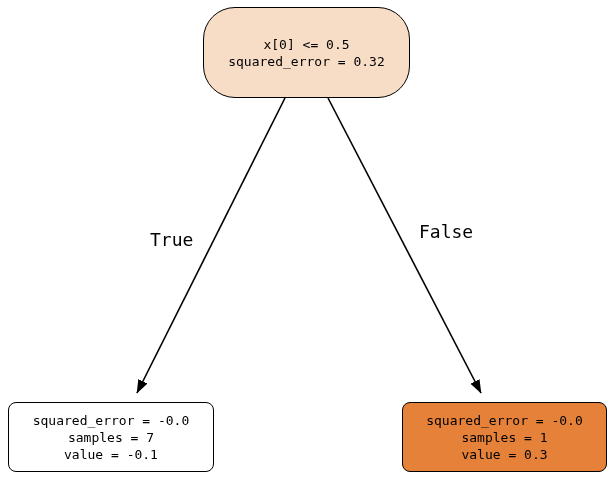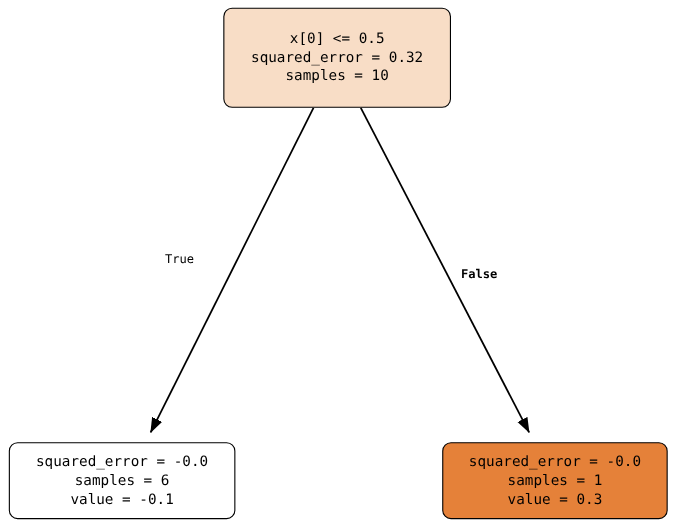--- a/index.html
+++ b/index.html
@@ -42,76 +42,75 @@
   .node .line {
     display: block;
     text-align: center;
   }
   #node-root {
     left: 203px;
     top: 7px;
     width: 207px;
     height: 91px;
     background: #f8ddc6;
+    border-radius: 32px;
   }
   #node-leaf-left {
     left: 8px;
     top: 402px;
     width: 206px;
     height: 70px;
     background: #ffffff;
   }
   #node-leaf-right {
     left: 402px;
     top: 402px;
     width: 205px;
     height: 70px;
     background: #e58139;
   }
   .edge-label {
     position: absolute;
     font-family: "DejaVu Sans Mono", "Liberation Mono", monospace;
-    font-size: 11px;
+    font-size: 18px;
     color: #000000;
     white-space: pre;
   }
   #edge-label-true {
     left: 150px;
     top: 229px;
   }
   #edge-label-false {
     left: 419px;
-    top: 243px;
-    font-weight: bold;
+    top: 221px;
   }
 </style>
 </head>
 <body>
 
 <div id="canvas">
 
   <svg class="edges-layer" width="614" height="477" viewBox="0 0 614 477">
     <defs>
       <marker id="arrowhead" markerWidth="10" markerHeight="10" refX="8.2" refY="3.2" orient="auto" markerUnits="strokeWidth">
         <path d="M0,0 L8.6,3.2 L0,6.4 z" fill="#000000"></path>
       </marker>
     </defs>
     <line x1="285" y1="98" x2="137" y2="393" stroke="#000000" stroke-width="1.6" marker-end="url(#arrowhead)"></line>
     <line x1="328" y1="98" x2="481" y2="393" stroke="#000000" stroke-width="1.6" marker-end="url(#arrowhead)"></line>
   </svg>
 
   <div class="node" id="node-root" style="background: rgb(248, 221, 198); border-color: rgb(0, 0, 0);">
     <span class="line">x[0] &lt;= 0.5</span>
     <span class="line">squared_error = 0.32</span>
-    <span class="line">samples = 10</span>
   </div>
 
   <div class="node" id="node-leaf-left" style="background: rgb(255, 255, 255); border-color: rgb(0, 0, 0);">
     <span class="line">squared_error = -0.0</span>
-    <span class="line">samples = 6</span>
+    <span class="line">samples = 7</span>
     <span class="line">value = -0.1</span>
   </div>
 
   <div class="node" id="node-leaf-right" style="background: rgb(229, 129, 57); border-color: rgb(0, 0, 0);">
     <span class="line">squared_error = -0.0</span>
     <span class="line">samples = 1</span>
     <span class="line">value = 0.3</span>
   </div>
 
   <span class="edge-label" id="edge-label-true">True</span>

